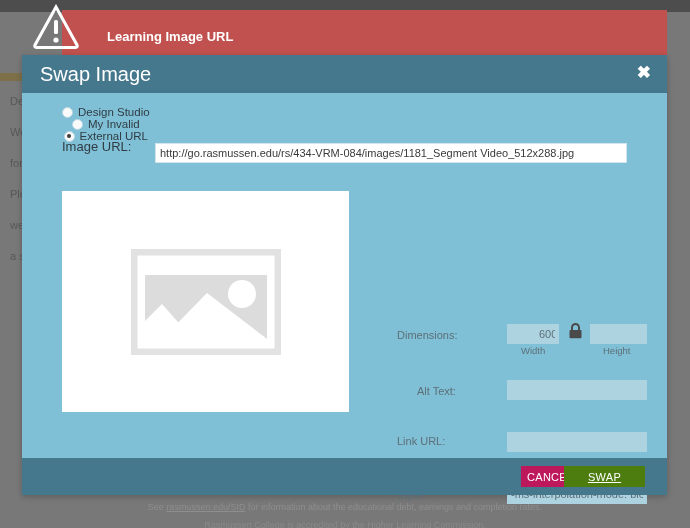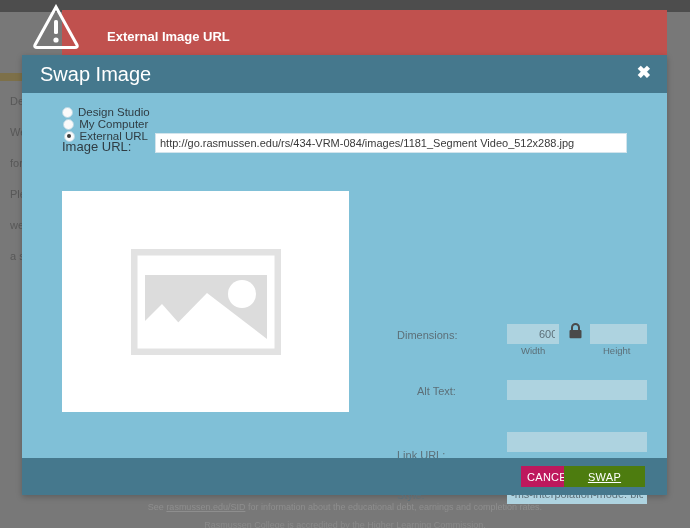--- a/index.html
+++ b/index.html
@@ -153,21 +153,21 @@
   }
 
   
   .url-label {
     position: absolute; left: 40px; top: 46px;
     color: #2f3c43;
     font-size: 13px;
     white-space: nowrap;
   }
   .url-input {
-    position: absolute; left: 133px; top: 40px;
+    position: absolute; left: 133px; top: 50px;
     width: 472px; height: 20px;
     background: #ffffff;
     border: 1px solid #d2e4ec;
     color: #3a3a3a;
     font-family: "Liberation Sans", sans-serif;
     font-size: 11px;
     padding: 5px 4px;
     outline: none;
   }
 
@@ -214,21 +214,21 @@
 
   #lbl-dimensions { left: 375px; top: 236px; }
   #inp-width      { left: 485px; top: 231px; width: 52px; padding-left: 32px; }
   #inp-height     { left: 568px; top: 231px; width: 57px; }
   #lbl-width      { left: 499px; top: 252px; }
   #lbl-height     { left: 581px; top: 252px; }
 
   #lbl-alt        { left: 375px; top: 292px; margin-left: 20px; }
   #inp-alt        { left: 485px; top: 287px; width: 140px; }
 
-  #lbl-link       { left: 375px; top: 356px; }
+  #lbl-link       { left: 375px; top: 342px; }
   #inp-link       { left: 485px; top: 339px; width: 140px; }
 
   #lbl-style      { left: 375px; top: 396px; }
   #inp-style      { left: 485px; top: 391px; width: 140px; }
 
   
   .btn {
     position: absolute;
     top: 8px;
     height: 21px;
@@ -270,21 +270,21 @@
     <p>welc</p>
     <p>a stu</p>
   </div>
 
   <div class="bg-footer">
     <div><span>See </span><a href="#">rasmussen.edu/SID</a><span> for information about the educational debt, earnings and completion rates.</span></div>
     <div class="bg-footer-line2">Rasmussen College is accredited by the Higher Learning Commission.</div>
   </div>
 
   <div class="alert-banner">
-    <div class="alert-text">External Image URL</div>
+    <div class="alert-text">Learning Image URL</div>
   </div>
   <div class="alert-icon">
     <svg viewBox="0 0 48 46" width="48" height="46" aria-hidden="true">
       <path d="M24 3 L45 41 Q46 43.5 43 43.5 L5 43.5 Q2 43.5 3 41 Z" fill="none" stroke="#ffffff" stroke-width="3"></path>
       <rect x="22" y="16" width="4" height="14" rx="1.6" fill="#ffffff"></rect>
       <circle cx="24" cy="36" r="2.6" fill="#ffffff"></circle>
     </svg>
   </div>
 
   <div class="modal">
@@ -296,21 +296,21 @@
 
     <div class="modal-body">
 
       <div class="source-row">
         <div class="radio-item">
           <span class="radio-dot"></span>
           <span class="radio-label">Design Studio</span>
         </div>
         <div class="radio-item">
           <span class="radio-dot"></span>
-          <span class="radio-label">My Computer</span>
+          <span class="radio-label">My Invalid</span>
         </div>
         <div class="radio-item">
           <span class="radio-dot checked"></span>
           <span class="radio-label">External URL</span>
         </div>
       </div>
 
       <div class="url-label">Image URL:</div>
       <input class="url-input" type="text" value="http://go.rasmussen.edu/rs/434-VRM-084/images/1181_Segment Video_512x288.jpg" style="">
 

